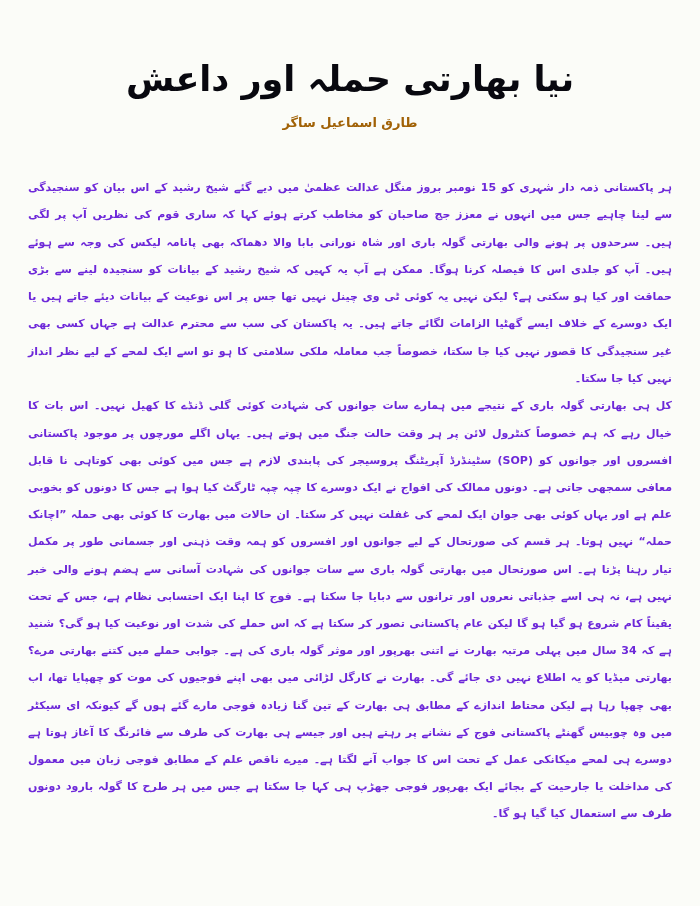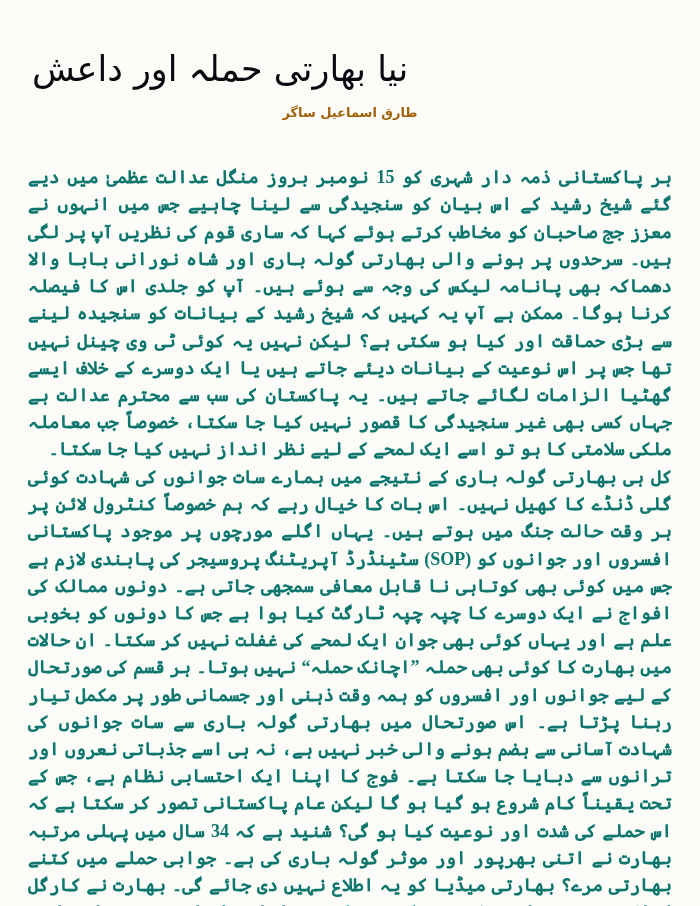--- a/index.html
+++ b/index.html
@@ -29,25 +29,25 @@
   .masthead {
     padding-top: 44px;
     text-align: center;
   }
 
   .article-title {
     direction: rtl;
     unicode-bidi: isolate;
     font-size: 35px;
     line-height: 1.22;
-    font-weight: 400;
+    font-weight: 700;
     letter-spacing: 0.4px;
     color: #08080f;
-    margin: 4px;
-    text-align: left;
+    margin: 14px;
+    text-align: center;
     white-space: nowrap;
   }
 
   .article-byline {
     direction: rtl;
     unicode-bidi: isolate;
     font-size: 13px;
     line-height: 1.2;
     font-weight: 600;
     color: #a16207;
@@ -62,28 +62,27 @@
     direction: rtl;
     unicode-bidi: isolate;
   }
 
   .article-paragraph {
     direction: rtl;
     unicode-bidi: plaintext;
     text-align: justify;
     text-align-last: right;
     text-justify: inter-word;
-    font-size: 18px;
+    font-size: 11px;
     line-height: 27.2px;
     font-weight: 600;
-    color: #0f766e;
+    color: #6d28d9;
     margin: 0 0 0.5px 0;
     word-spacing: 0.5px;
     hyphens: none;
-    font-family: Liberation Serif, serif;
   }
 
   .article-paragraph + .article-paragraph {
     margin-top: 0px;
   }
 </style>
 </head>
 <body>
 
 <div class="page">

